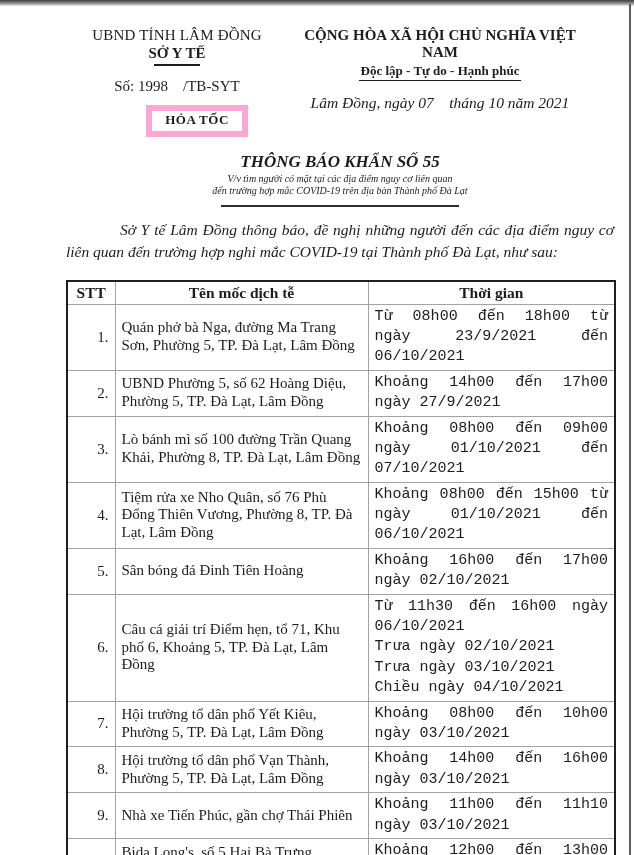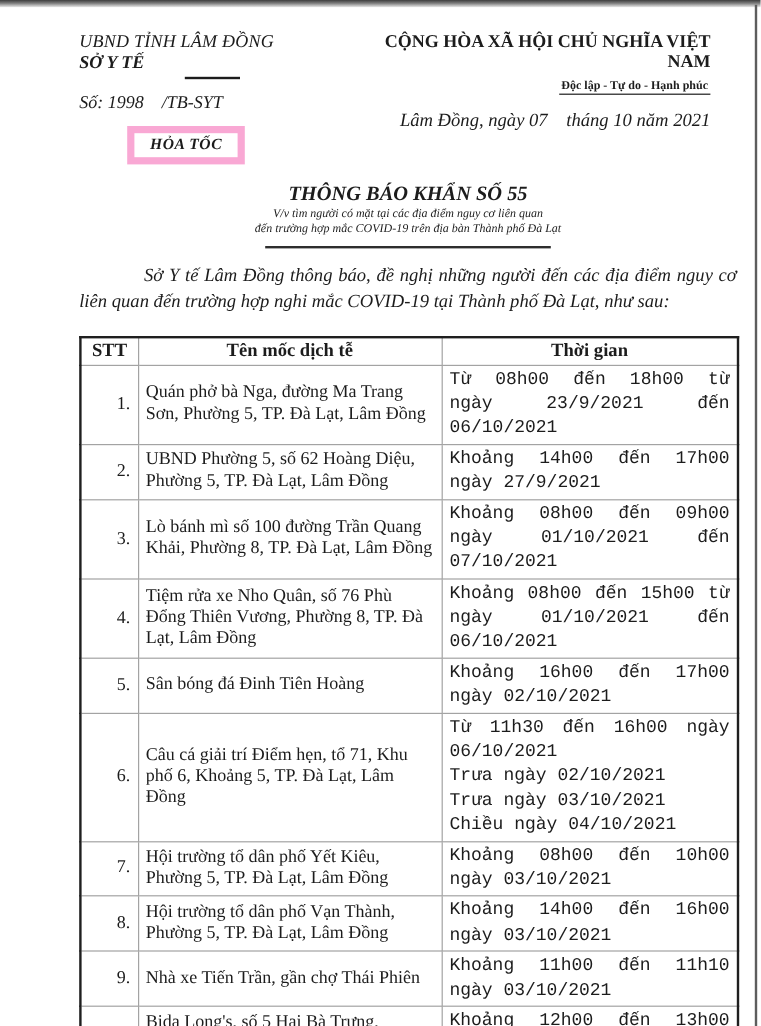--- a/index.html
+++ b/index.html
@@ -15,34 +15,34 @@
     position:absolute; top:0; left:0; width:634px; height:6px;
     background:linear-gradient(to bottom,#3d3d3d 0%,#7d7d7d 45%,#e9e9e9 100%);
   }
   .right-edge-line {
     position:absolute; top:4px; left:629px; width:2px; height:851px;
     background:#5d5d5d;
   }
 
   
   .header { display:flex; padding:27px 0 0 66px; }
-  .header-left { width:222px; text-align:left;font-style:italic; }
-  .header-right { width:304px; text-align:right; }
+  .header-left { width:222px; text-align:center; }
+  .header-right { width:304px; text-align:center; }
   .org-parent { font-size:15px; letter-spacing:.2px; }
   .org-name { font-size:15px; font-weight:bold; margin-top:1px; }
   .org-underline { width:46px; height:1.5px; background:#1c1c1c; margin:2px auto 0; }
   .doc-number { font-size:15px; margin-top:12px; white-space:pre-wrap; }
   .urgent-box {
     display:inline-block; margin-top:10px;
     border:6px solid #f9a8d4; padding:1px 13px 3px;
     font-weight:bold; font-size:13px; letter-spacing:.5px;margin-left:40px;
   }
   .national-title { font-size:15px; font-weight:bold; }
   .national-motto {
-    display:inline-block; font-size:10px; font-weight:bold;
+    display:inline-block; font-size:13px; font-weight:bold;
     border-bottom:1.5px solid #1c1c1c; padding:0 2px 1px; margin-top:2px;
   }
   .date-line { font-size:15.5px; font-style:italic; margin-top:13px; white-space:pre-wrap; }
 
   
   .body-block { margin:15px 20px 0 66px;font-style:italic; }
   .notice-title { text-align:center; font-weight:bold; font-size:17px; }
   .notice-subtitle { text-align:center; font-size:10px; margin-top:1px; }
   .title-divider { width:238px; height:2px; background:#2e2e2e; margin:9px auto 0; }
   .intro {
@@ -159,21 +159,21 @@
       <td class="cell-name">Hội trường tổ dân phố Yết Kiêu, Phường 5, TP. Đà Lạt, Lâm Đồng</td>
       <td class="cell-time">Khoảng 08h00 đến 10h00 ngày 03/10/2021</td>
     </tr>
         <tr>
       <td class="cell-stt">8.</td>
       <td class="cell-name">Hội trường tổ dân phố Vạn Thành, Phường 5, TP. Đà Lạt, Lâm Đồng</td>
       <td class="cell-time">Khoảng 14h00 đến 16h00 ngày 03/10/2021</td>
     </tr>
         <tr>
       <td class="cell-stt">9.</td>
-      <td class="cell-name">Nhà xe Tiến Trần, gần chợ Thái Phiên</td>
+      <td class="cell-name">Nhà xe Tiến Phúc, gần chợ Thái Phiên</td>
       <td class="cell-time">Khoảng 11h00 đến 11h10 ngày 03/10/2021</td>
     </tr>
         <tr>
       <td class="cell-stt">10</td>
       <td class="cell-name">Bida Long's, số 5 Hai Bà Trưng, Phường 6, TP. Đà Lạt, Lâm Đồng</td>
       <td class="cell-time">Khoảng 12h00 đến 13h00 ngày 03/10/2021</td>
     </tr>
         <tr>
       <td class="cell-stt">11</td>
       <td class="cell-name">Trường tiểu học Nam Thiên, số 15 Hoàng Văn Thụ, Phường 5, Đà Lạt,</td>

